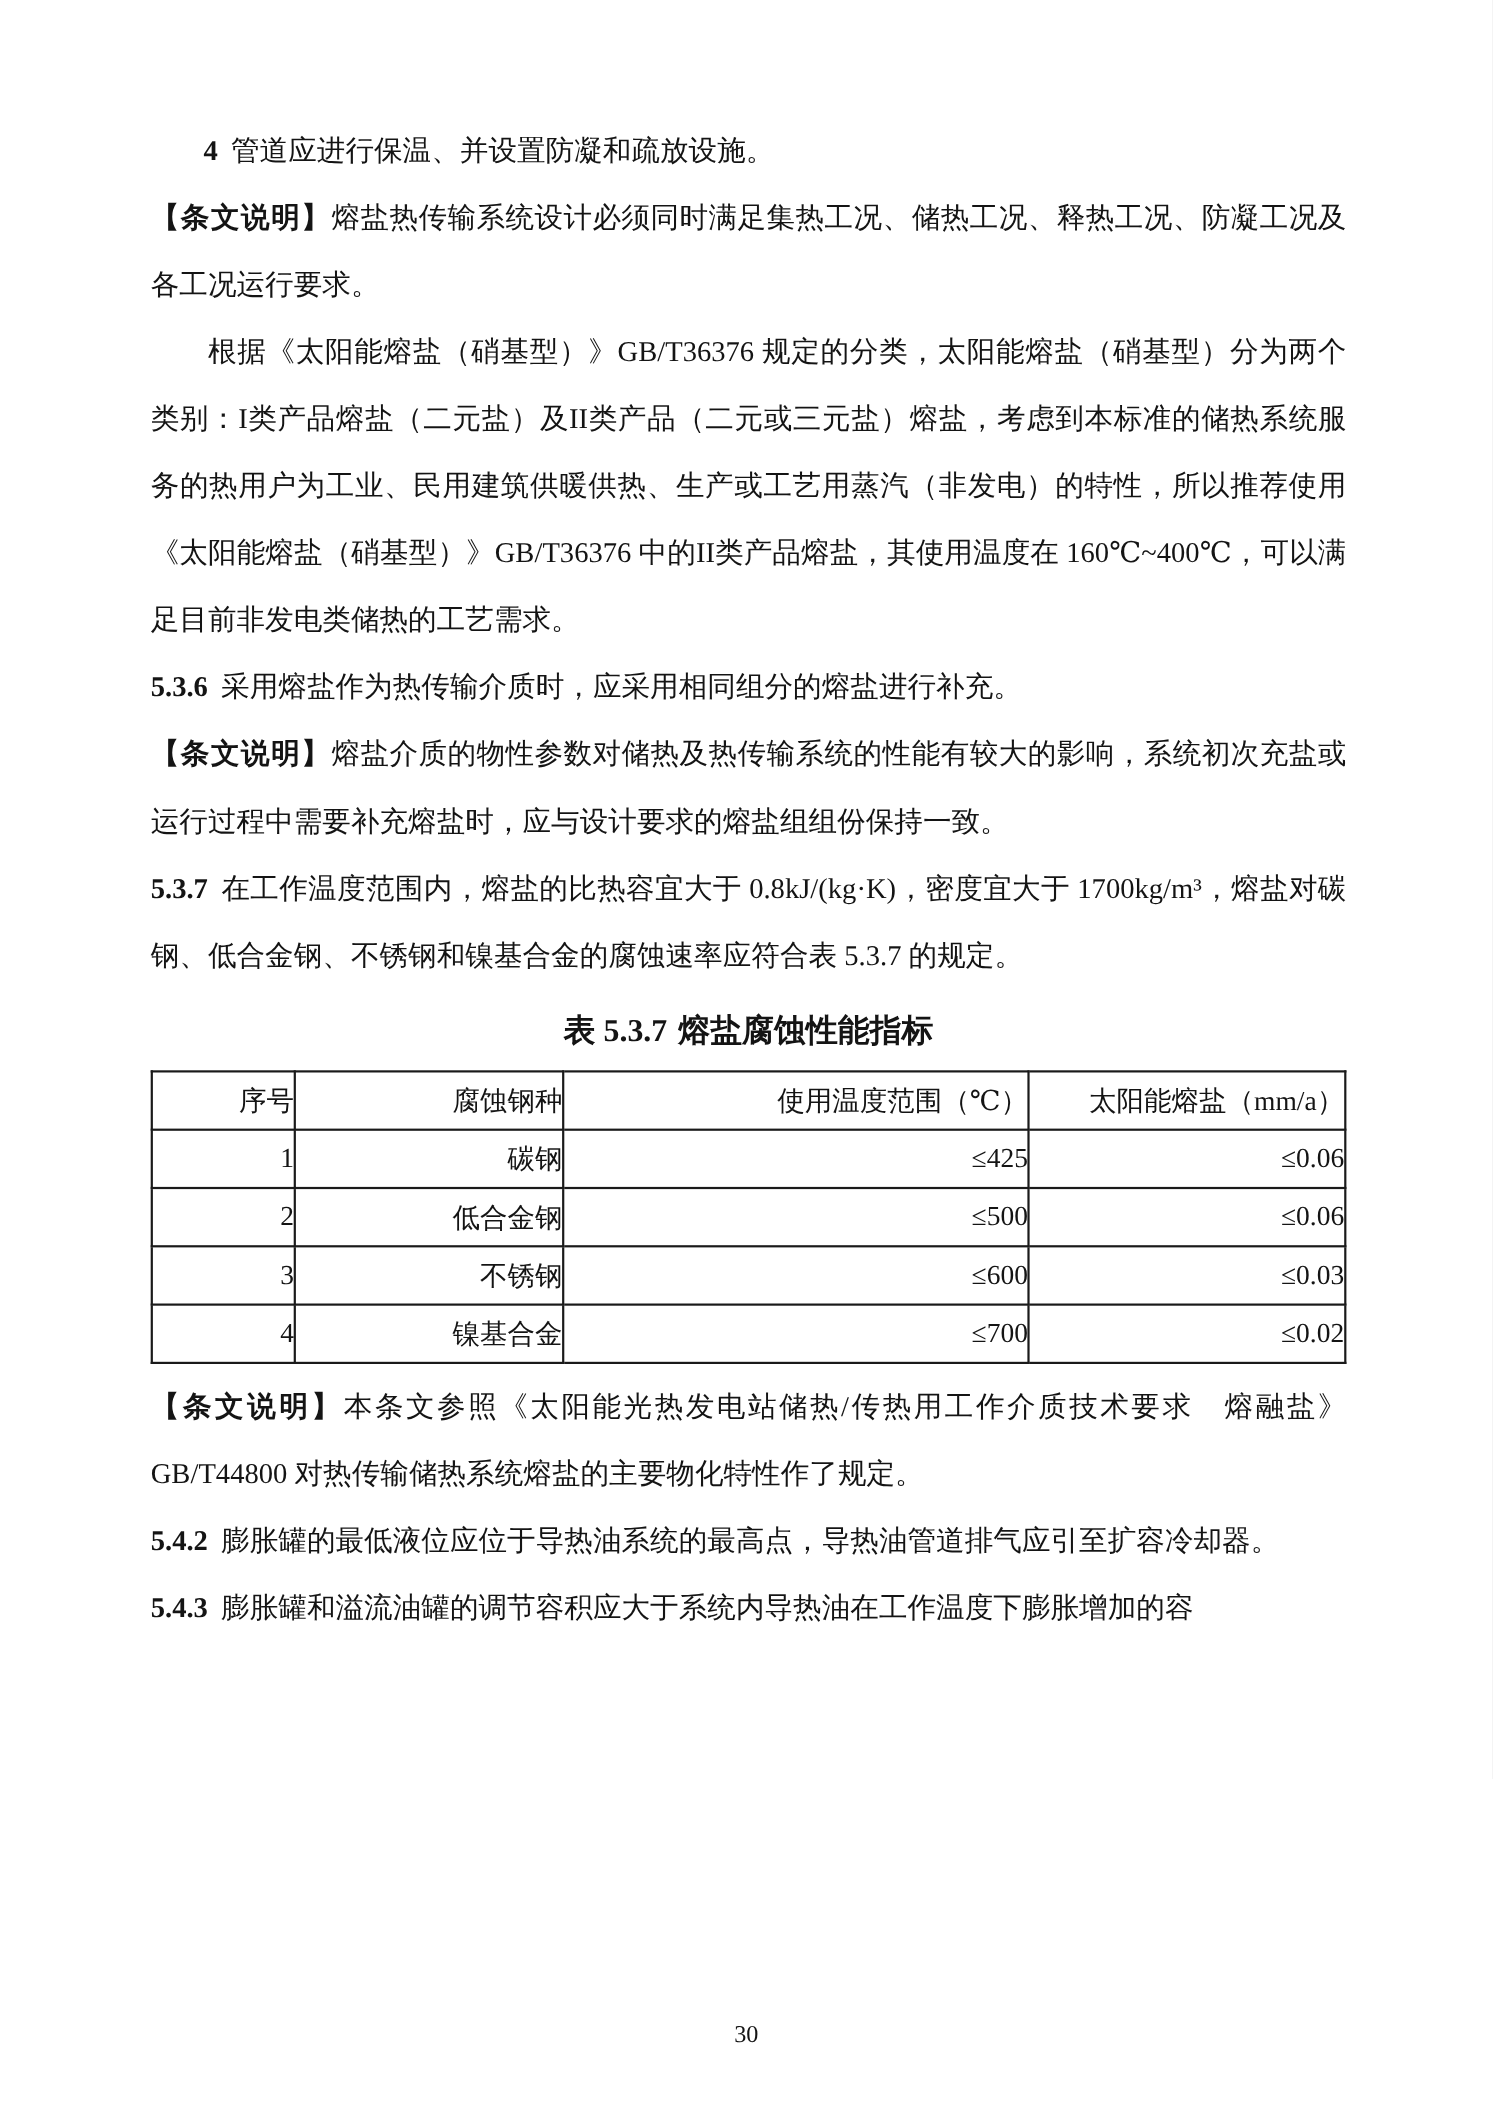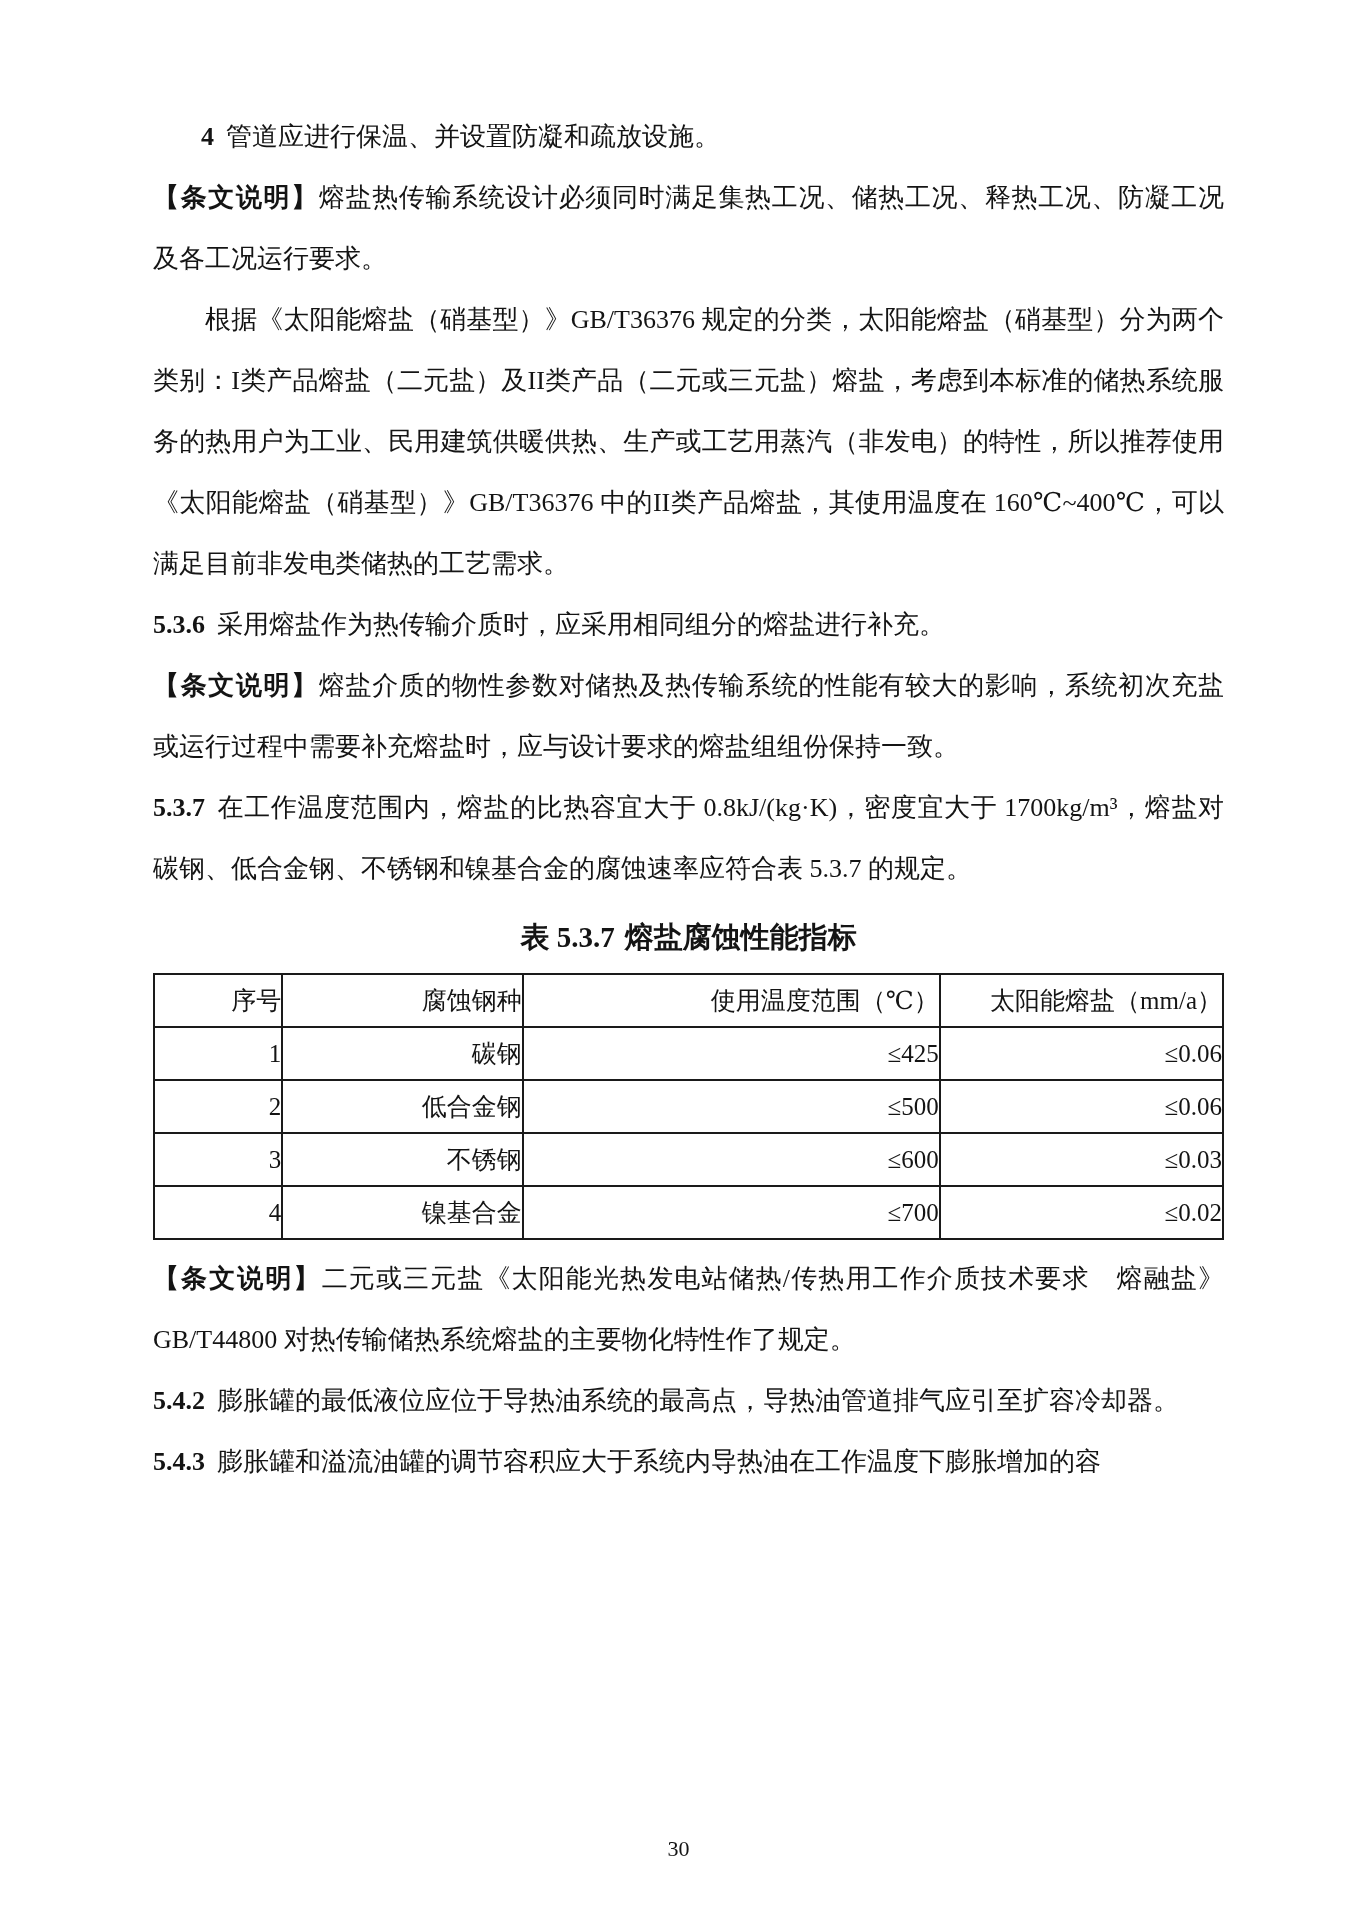--- a/index.html
+++ b/index.html
@@ -7,21 +7,20 @@
   .page {
     position: relative;
     width: 1357px;
     height: 1920px;
     margin: 0 auto;
     background: #ffffff;
     color: #141414;
     font-family: "Liberation Serif", "DejaVu Serif", serif;
     font-size: 26px;
     overflow: hidden;
-    padding-left: 16px;
   }
   .content {
     padding: 106px 133px 0 137px;
   }
   p.para {
     line-height: 61px;
     text-align: justify;
     text-justify: inter-ideograph;
   }
   .indent-clause { text-indent: 48px; }
@@ -151,21 +150,21 @@
         </tr>
         <tr>
           <td>4</td>
           <td>镍基合金</td>
           <td>≤700</td>
           <td>≤0.02</td>
         </tr>
       </tbody>
     </table>
 
-    <p class="para" style="margin-top: 8px;"><span class="note-label">【条文说明】</span><span>二元或三元盐《太阳能光热发电站储热/传热用工作介质技术要求　熔融盐》GB/T44800 对热传输储热系统熔盐的主要物化特性作了规定。</span></p>
+    <p class="para" style="margin-top: 8px;"><span class="note-label">【条文说明】</span><span>本条文参照《太阳能光热发电站储热/传热用工作介质技术要求　熔融盐》GB/T44800 对热传输储热系统熔盐的主要物化特性作了规定。</span></p>
 
 
 
     <p class="para"><span class="num">5.4.2</span><span>膨胀罐的最低液位应位于导热油系统的最高点，导热油管道排气应引至扩容冷却器。</span></p>
 
     <p class="para"><span class="num">5.4.3</span><span>膨胀罐和溢流油罐的调节容积应大于系统内导热油在工作温度下膨胀增加的容</span></p>
 
   </div>
 
   <div class="page-footer">30</div>

